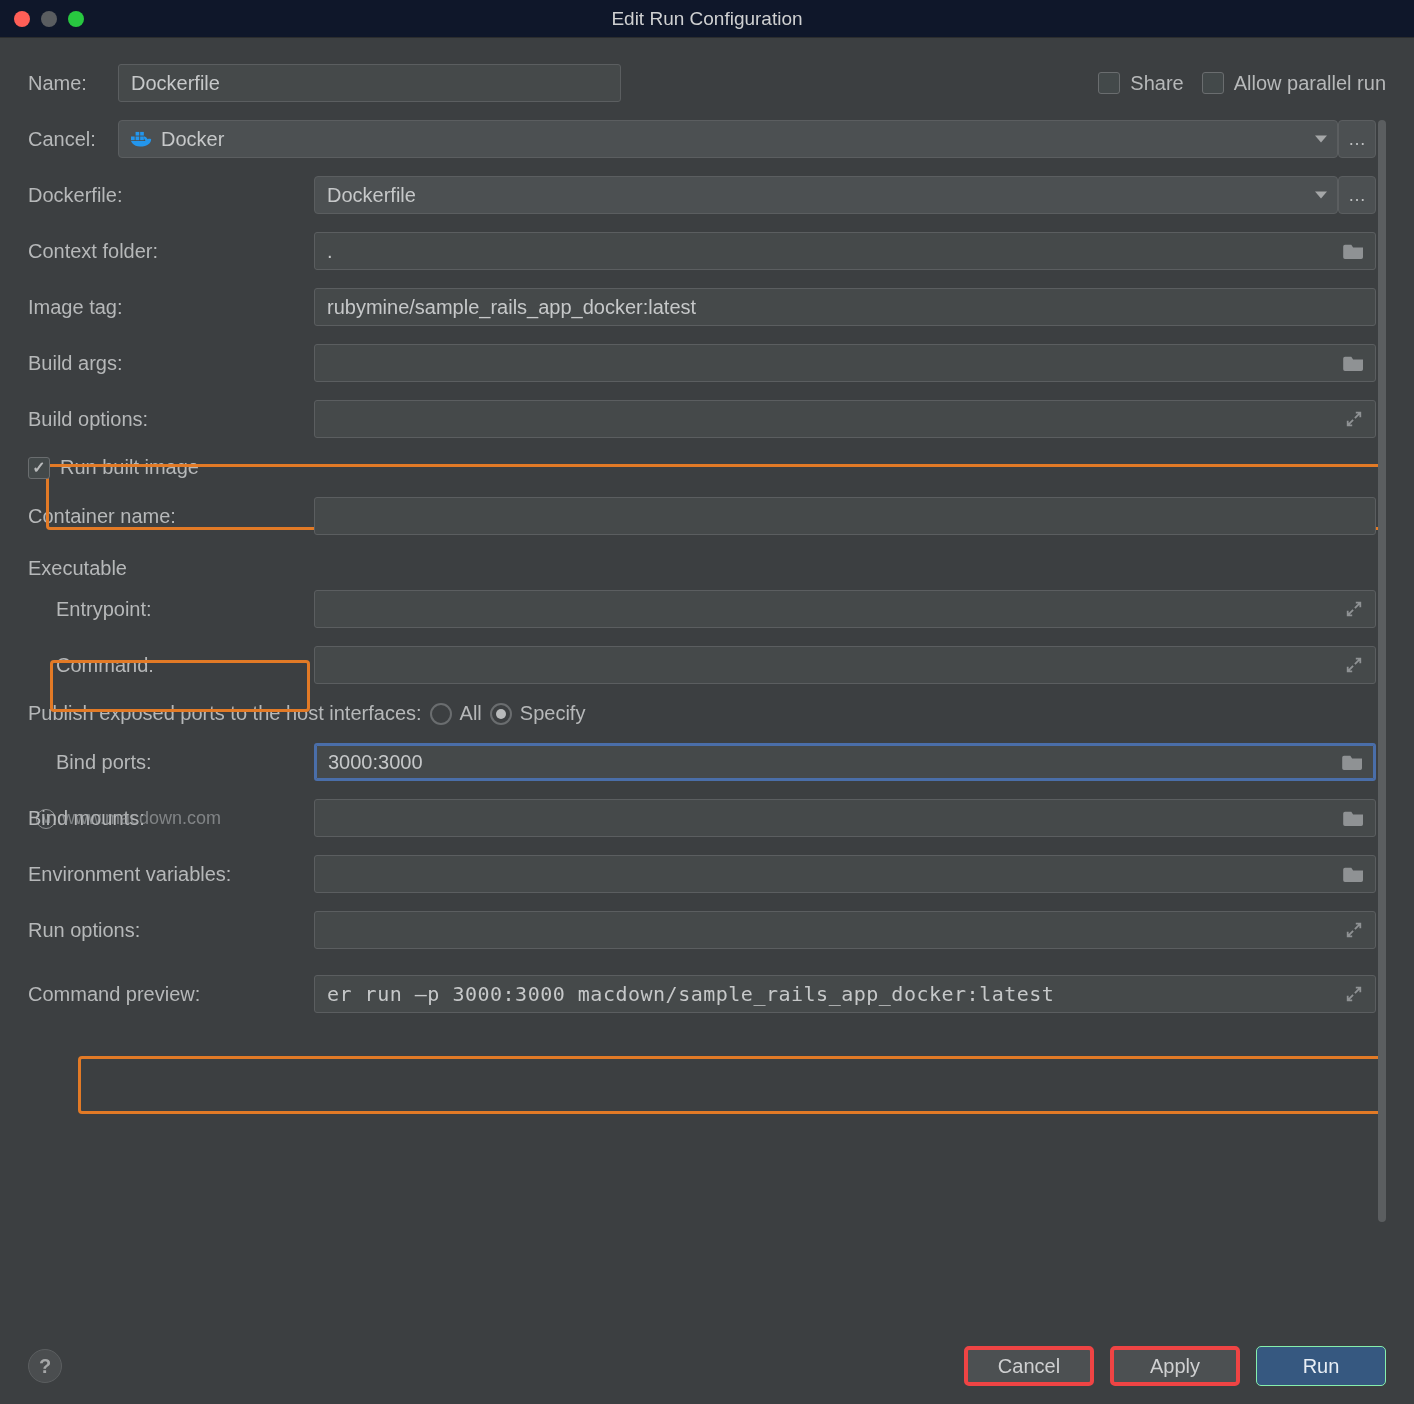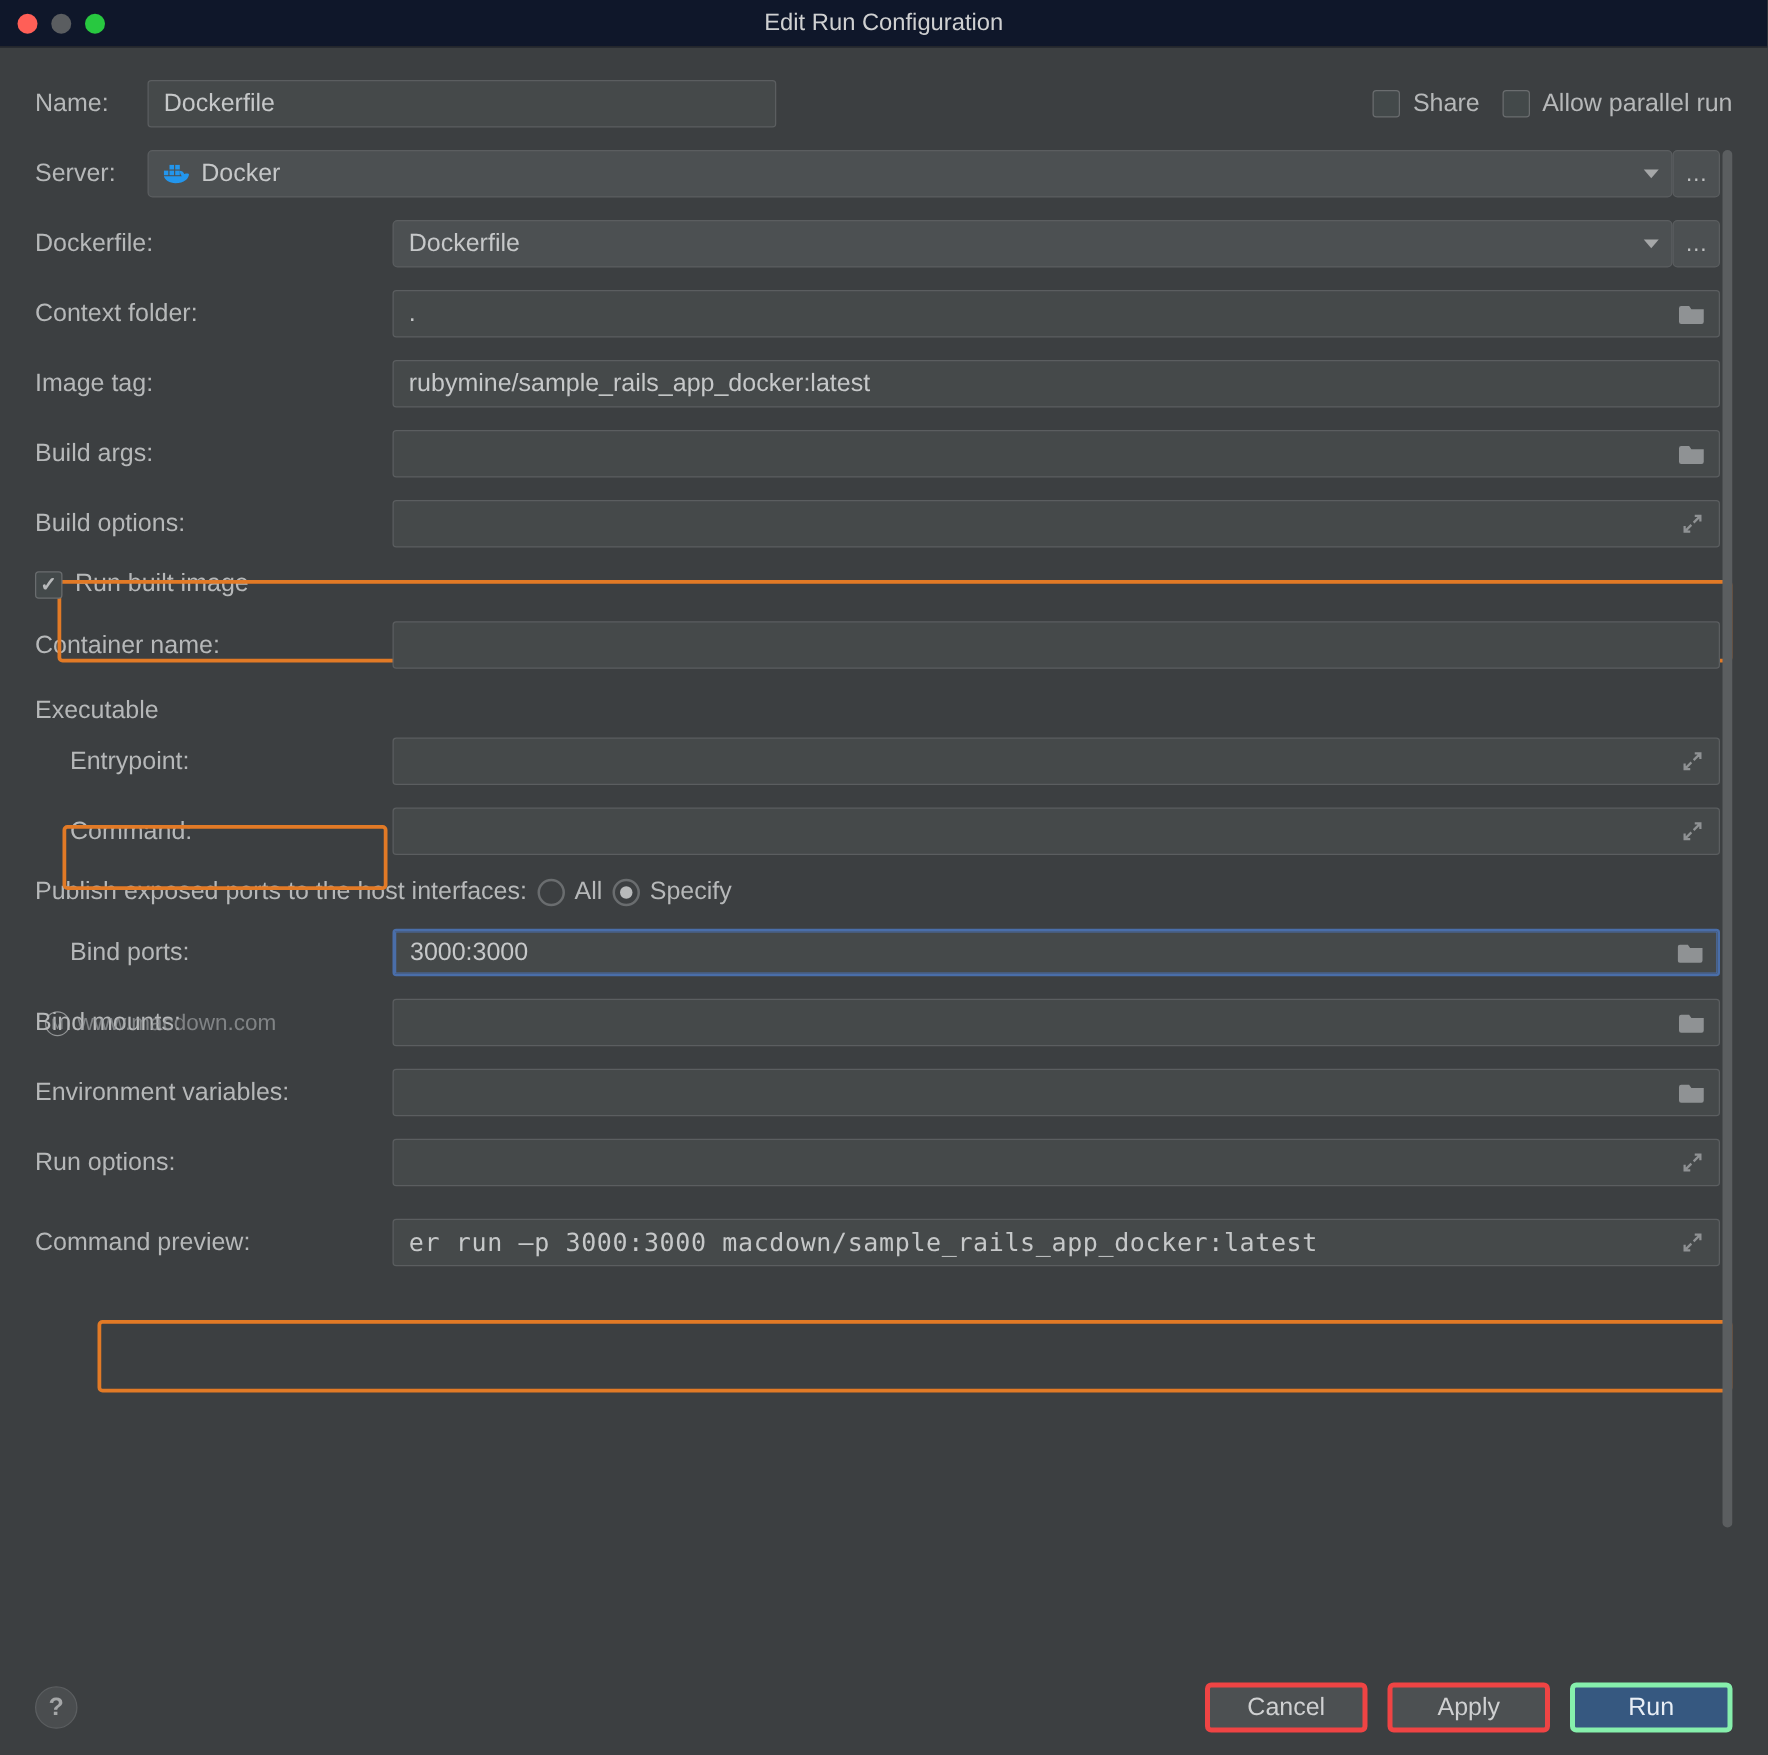--- a/index.html
+++ b/index.html
@@ -165,21 +165,21 @@
   .help-btn {
     width: 34px; height: 34px; border-radius: 50%; background: #4a4d4f; border: 1px solid #5b5e60;
     display: flex; align-items: center; justify-content: center; color: #a5a7a8; font-weight: 700;
   }
   .btn {
     min-width: 130px; height: 40px; border-radius: 5px;
     padding: 0 24px; display: flex; align-items: center; justify-content: center;
     font-size: 20px;
   }
   .btn.default { background: #4c5052; border: 4px solid #ef4444; color: #cfd0d1; }
-  .btn.primary { background: #365880; border: 4px solid #86efac; color: #e8eef5; }
+  .btn.primary { background: #365880; border: 1px solid #86efac; color: #e8eef5; }
 
   .watermark {
     position: absolute; left: 8px; top: 688px;
     color: #9ea1a3; font-size: 18px; opacity: 0.7; display: flex; align-items: center; gap: 6px;
     pointer-events: none;
     z-index: 5;
   }
   .watermark .circle { width: 20px; height: 20px; border: 1.5px solid #b6b8b9; border-radius: 50%; display: inline-flex; align-items: center; justify-content: center; font-size: 12px; }
 
   
@@ -217,21 +217,21 @@
     </label>
   </div>
 
   <div class="scroll-region">
 
     <div id="hl-image-tag" class="highlight-box"></div>
     <div id="hl-run-built" class="highlight-box"></div>
     <div id="hl-bind-ports" class="highlight-box"></div>
 
     <div class="row">
-      <span class="label w1">Server:</span>
+      <span class="label w1">Cancel:</span>
       <div class="dropdown">
         <span class="docker-icon">
           <svg viewBox="0 0 24 18">
               <g fill="#2396ed">
                 <rect x="0" y="6" width="4" height="4"></rect>
                 <rect x="5" y="6" width="4" height="4"></rect>
                 <rect x="10" y="6" width="4" height="4"></rect>
                 <rect x="5" y="1" width="4" height="4"></rect>
                 <rect x="10" y="1" width="4" height="4"></rect>
                 <path d="M0 11c0 0 2 6 10 6s12-4 12-8c-2-1-4 0-4 0s-1-3-4-3c0 3 2 5 2 5H0z"></path>

